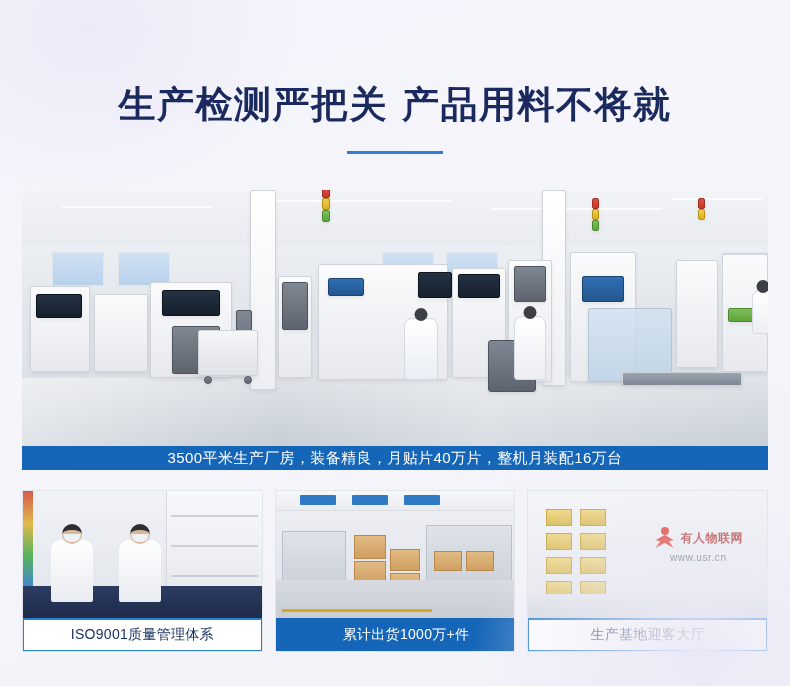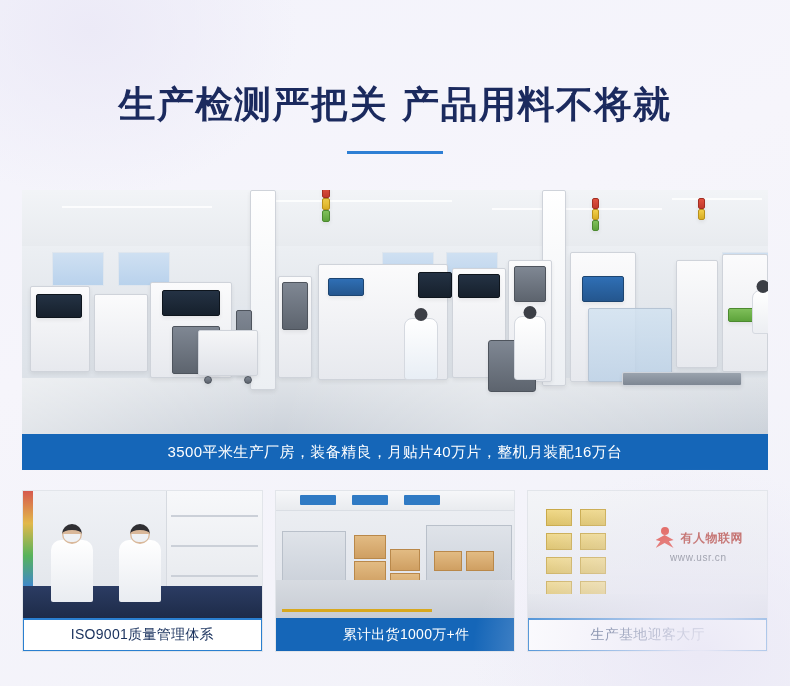--- a/index.html
+++ b/index.html
@@ -135,21 +135,21 @@
     position: absolute; left: 50%; transform: translateX(-50%);
     top: -11px; width: 13px; height: 13px; border-radius: 50%;
     background: #3c3f46;
   }
   .person.blue-suit { background: linear-gradient(#ffffff, #e8eef5); }
 
   .hero-caption {
     position: absolute;
     left: 0; bottom: 0;
     width: 100%;
-    height: 36px;
+    height: 24px;
     background: #1566b8;
     color: #ffffff;
     font-size: 15px;
     display: flex;
     align-items: center;
     justify-content: center;
     letter-spacing: .4px;
   }
 
   

